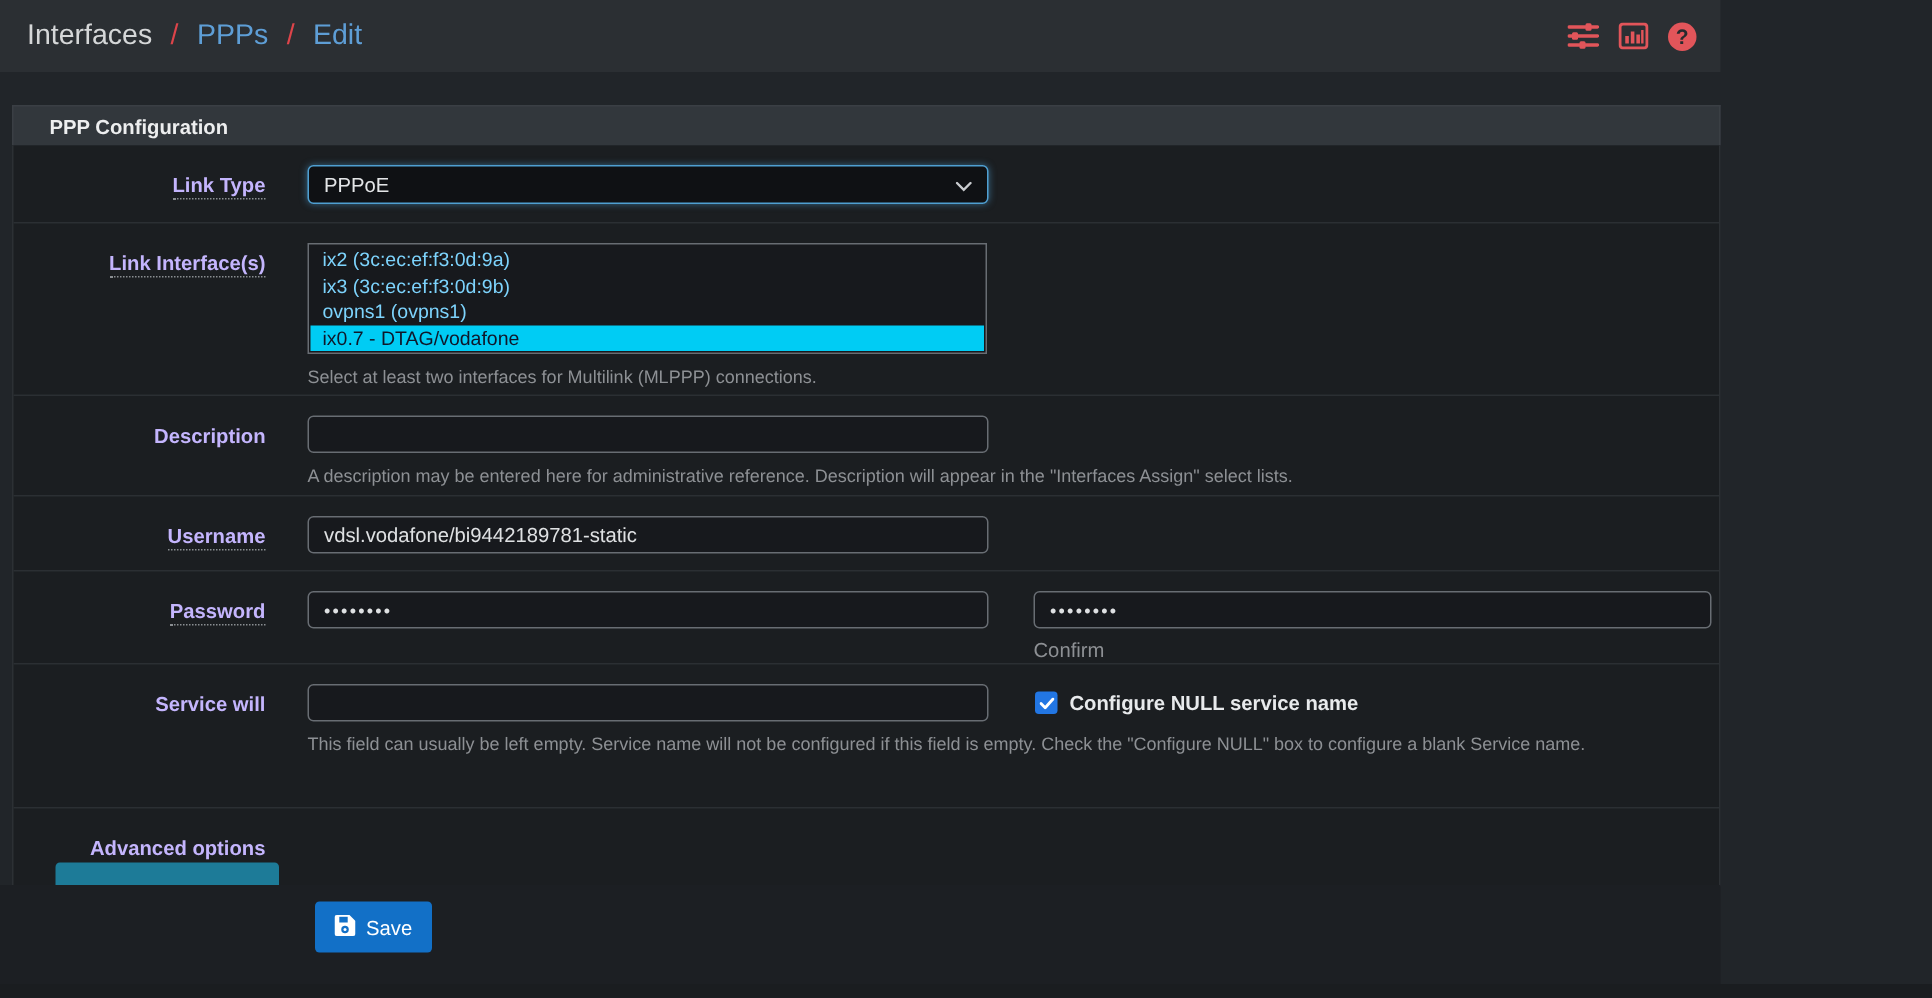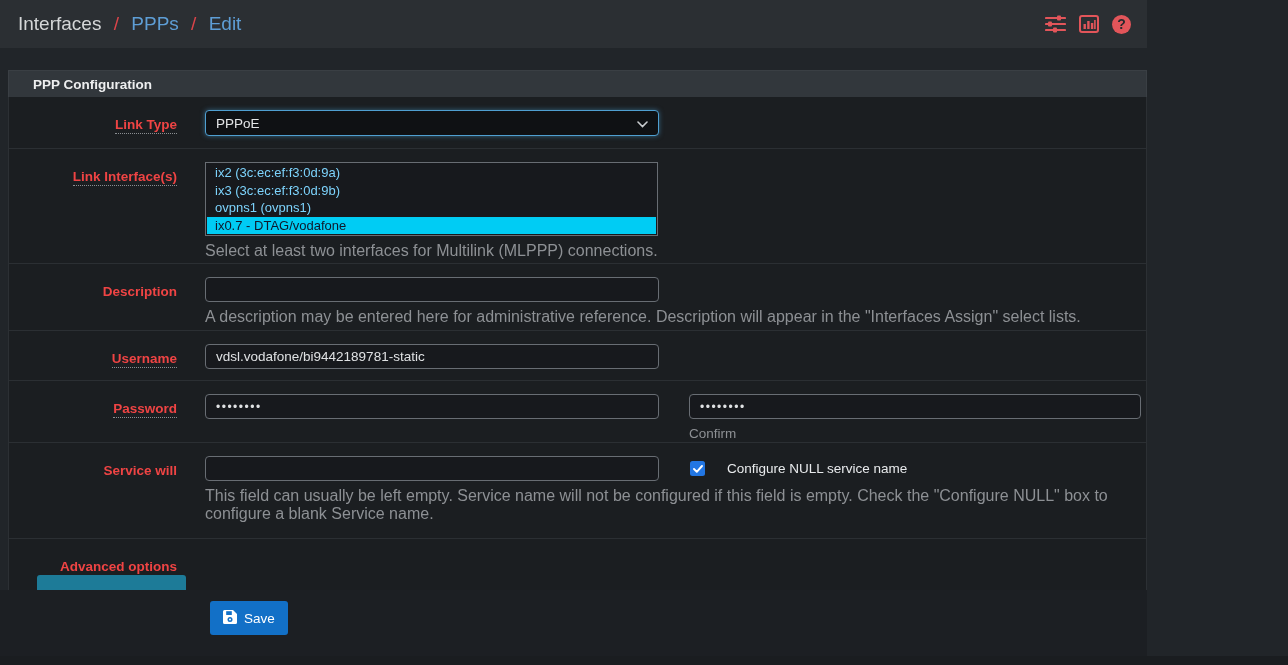--- a/index.html
+++ b/index.html
@@ -41,21 +41,21 @@
     border:1px solid #3a3f44; border-bottom:none;
   }
   .panel-body { background:#1b1e21; border:1px solid #2c3034; border-top:none; }
 
   .form-row { display:flex; border-bottom:1px solid #2b2f33; padding-top:13px; }
   .form-row:last-child { border-bottom:none; }
   .r1 { height:52px; } .r2 { height:115px; } .r3 { height:67px; }
   .r4 { height:50px; } .r5 { height:62px; } .r6 { height:96px; } .r7 { height:51px;flex-direction:column; }
 
   .col-label { width:168px; text-align:right; flex-shrink:0; padding-top:5px; }
-  .lbl { color:#ef4444; font-weight:bold; font-size:13.5px; }
+  .lbl { color:#c4b5fd; font-weight:bold; font-size:13.5px; }
   .lbl.has-help { border-bottom:1px dotted #8a8e92; padding-bottom:1px; cursor:help; }
   .col-control { margin-left:28px; flex:1; }
 
   .text-input {
     width:454px; height:25px;
     background:#17191d; border:1px solid #686d73; border-radius:4px;
     color:#dfe1e3; font-size:13.5px; padding:0 10px;
     font-family:inherit; display:block;
   }
   .masked { font-size:12px; letter-spacing:1.5px; }
@@ -69,29 +69,29 @@
     padding:6px 10px; cursor:pointer;
   }
 
   .listbox { width:453px; background:#17191d; border:1px solid #686d73; padding:1px; margin-bottom:4px; }
   .list-option {
     font-size:13px; color:#7dd3fc; height:17.5px; line-height:17.5px;
     padding:0 8px; cursor:pointer; white-space:nowrap;
   }
   .list-option.selected { background:#00ccf4; color:#0f172a; }
 
-  .help-text { color:#8d9094; font-size:16px; margin-top:6px; line-height:18px; max-width:905px; }
+  .help-text { color:#8d9094; font-size:12px; margin-top:6px; line-height:18px; max-width:905px; }
 
   .pw-row { display:flex; }
   .pw-col2 { margin-left:30px; }
   .pw-col2 .text-input { width:452px; }
   .confirm-label { color:#8d9094; font-size:13.5px; margin-top:7px; }
 
   .svc-top { display:flex; align-items:center; }
-  .checkbox-wrap { margin-left:31px; display:flex; align-items:center; gap:22px; cursor:pointer; }
+  .checkbox-wrap { margin-left:31px; display:flex; align-items:center; gap:8px; cursor:pointer;font-weight:bold; }
   .checkbox {
     width:15px; height:15px; background:#2276e3; border-radius:2.5px;
     display:flex; align-items:center; justify-content:center; cursor:pointer; flex-shrink:0;
   }
   .checkbox-label { color:#e8eaec; font-size:13.5px; }
 
   .btn-info {
     display:inline-flex; align-items:flex-end; gap:7px;
     background:#1d7b98; color:#fff; font-size:13px;
     padding:0 12px; height:33px; border:none; border-radius:3px;

